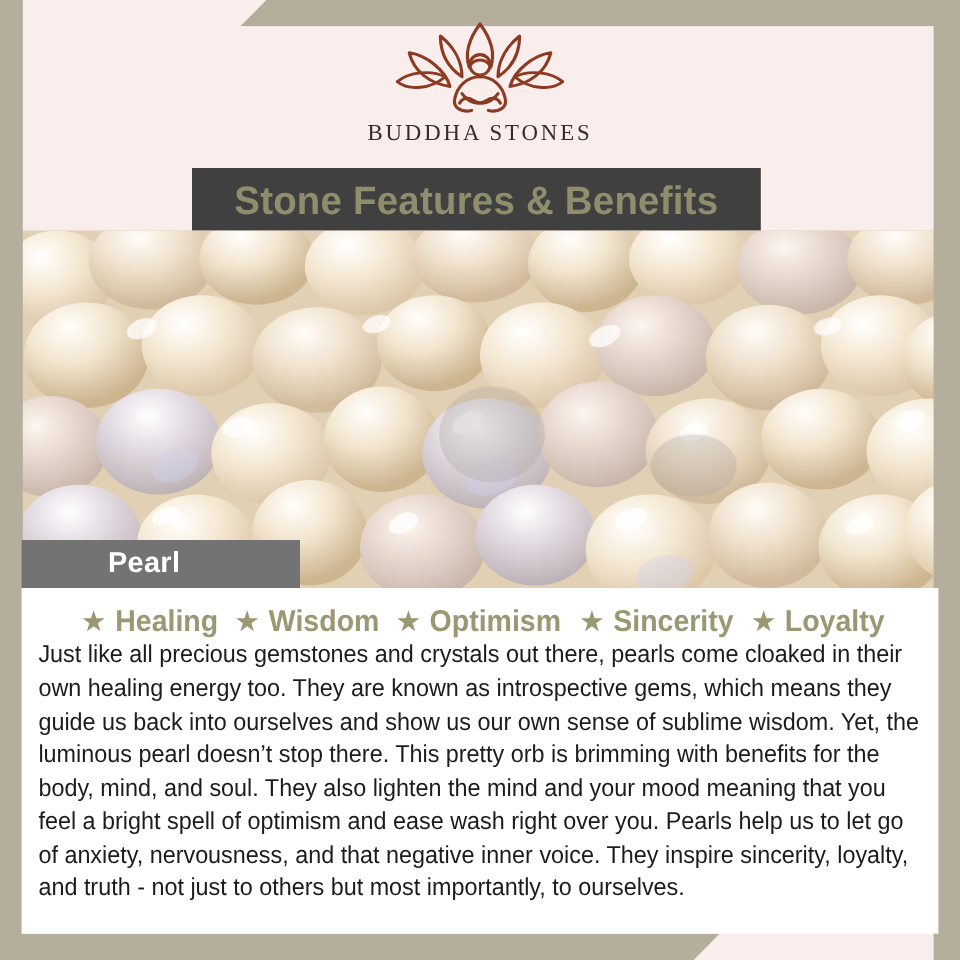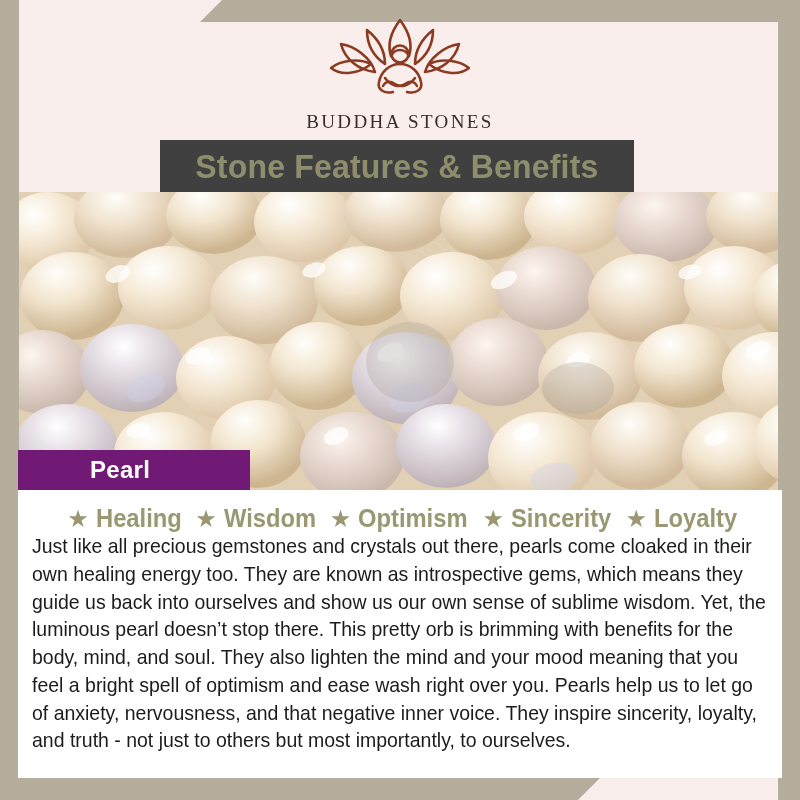--- a/index.html
+++ b/index.html
@@ -89,21 +89,21 @@
     justify-content: flex-start;
     padding-top: 16px;
     box-sizing: border-box;
   }
   .logo-mark {
     width: 170px;
     height: 82px;
     display: block;
   }
   .logo-word {
-    margin-top: 13px;
+    margin-top: 3px;
     font-family: "Liberation Serif", serif;
     font-size: 19px;
     letter-spacing: 2.4px;
     color: #3a2b28;
     text-align: left;
   }
 
   
   .title-banner {
     position: absolute;
@@ -144,21 +144,21 @@
     display: block;
   }
 
   
   .stone-tag {
     position: absolute;
     left: 18px;
     top: 450px;
     width: 232px;
     height: 40px;
-    background: #701a75;
+    background: #737373;
     z-index: 6;
     display: flex;
     align-items: center;
     padding-left: 72px;
     box-sizing: border-box;
   }
   .stone-tag-text {
     color: #ffffff;
     font-family: "Liberation Sans", sans-serif;
     font-weight: bold;

